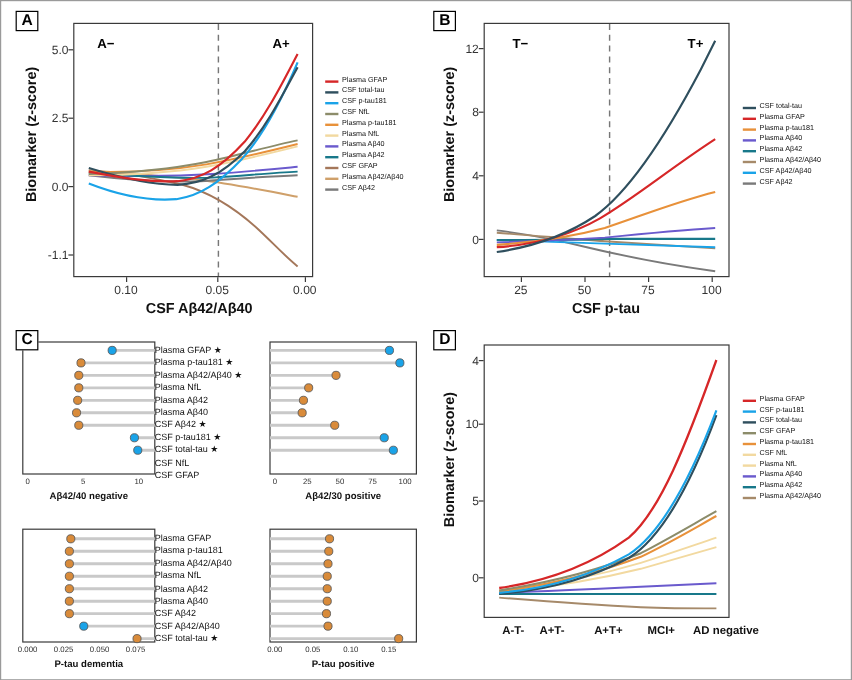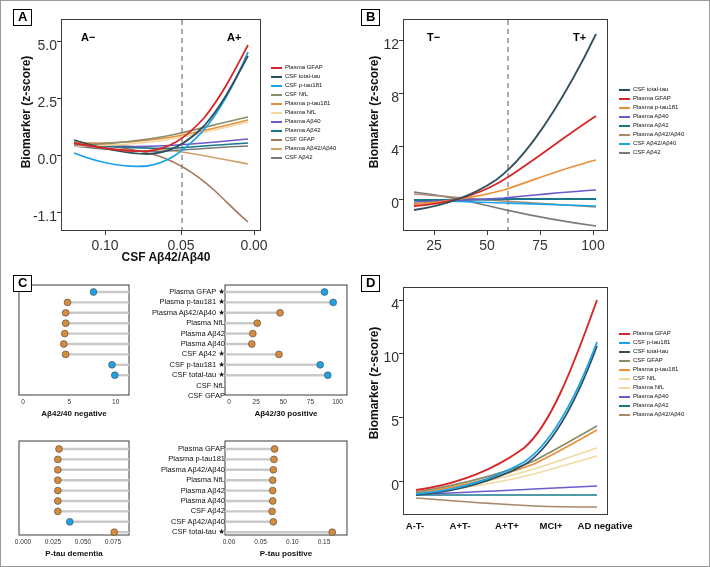--- a/index.html
+++ b/index.html
@@ -51,21 +51,21 @@
     color: #111;
     text-align: center;
   }
   .axis-title.vertical {
     transform-origin: 0 0;
     transform: rotate(-90deg);
     white-space: nowrap;
   }
   .tick-label {
     position: absolute;
-    font-size: 14px;
+    font-size: 10px;
     color: #333;
     text-align: center;
     white-space: nowrap;
   }
   .tick-label.ylab {
     text-align: right;
   }
   .tickmark {
     position: absolute;
     background: #3a3a3a;
@@ -91,21 +91,21 @@
   .region-label {
     position: absolute;
     font-size: 11px;
     font-weight: bold;
     color: #000;
   }
   .lolli-label {
     position: absolute;
     font-size: 7.5px;
     color: #111;
-    text-align: right;
+    text-align: left;
     white-space: nowrap;
     line-height: 9px;
   }
   .sub-axis-title {
     position: absolute;
     font-size: 8px;
     font-weight: bold;
     color: #111;
     text-align: center;
     white-space: nowrap;
@@ -276,20 +276,21 @@
 
     <div class="tickmark" style="left:77px; top:224px; width:1px; height:4px;"></div>
     <div class="tickmark" style="left:130px; top:224px; width:1px; height:4px;"></div>
     <div class="tickmark" style="left:183px; top:224px; width:1px; height:4px;"></div>
     <div class="tickmark" style="left:236px; top:224px; width:1px; height:4px;"></div>
     <div class="tick-label" style="left:58px; top:230px; width:38px;">25</div>
     <div class="tick-label" style="left:111px; top:230px; width:38px;">50</div>
     <div class="tick-label" style="left:164px; top:230px; width:38px;">75</div>
     <div class="tick-label" style="left:217px; top:230px; width:38px;">100</div>
 
+    <div class="axis-title" style="left:78px; top:243px; width:140px;">CSF p-tau</div>
 
     <div class="legend" id="pb-legend" style="left:262px; top:78px;">
         <div class="legend-row">
           <span class="legend-swatch" style="background: rgb(47, 79, 94);"></span>
           <span>CSF  total-tau</span>
         </div>
         <div class="legend-row">
           <span class="legend-swatch" style="background: rgb(214, 39, 40);"></span>
           <span>Plasma  GFAP</span>
         </div>
@@ -486,21 +487,21 @@
 
     <div class="tick-label ylab" style="left:16px; top:204px; width:26px;">0</div>
     <div class="tick-label ylab" style="left:16px; top:140px; width:26px;">5</div>
     <div class="tick-label ylab" style="left:16px; top:76px; width:26px;">10</div>
     <div class="tick-label ylab" style="left:16px; top:23px; width:26px;">4</div>
     <div class="tickmark" style="left:42px; top:208px; width:4px; height:1px;"></div>
     <div class="tickmark" style="left:42px; top:144px; width:4px; height:1px;"></div>
     <div class="tickmark" style="left:42px; top:80px; width:4px; height:1px;"></div>
     <div class="tickmark" style="left:42px; top:27px; width:4px; height:1px;"></div>
 
-    <div class="catlab" style="left:36px; top:247px; width:44px;">A-T-</div>
+    <div class="catlab" style="left:36px; top:247px; width:44px;text-align:right;">A-T-</div>
     <div class="catlab" style="left:79px; top:247px; width:48px;">A+T-</div>
     <div class="catlab" style="left:126px; top:247px; width:48px;">A+T+</div>
     <div class="catlab" style="left:172px; top:247px; width:44px;">MCI+</div>
     <div class="catlab" style="left:210px; top:247px; width:76px;">AD negative</div>
 
     <div class="legend" id="pd-legend" style="left:262px; top:56px;">
         <div class="legend-row">
           <span class="legend-swatch" style="background: rgb(214, 39, 40);"></span>
           <span>Plasma  GFAP</span>
         </div>

